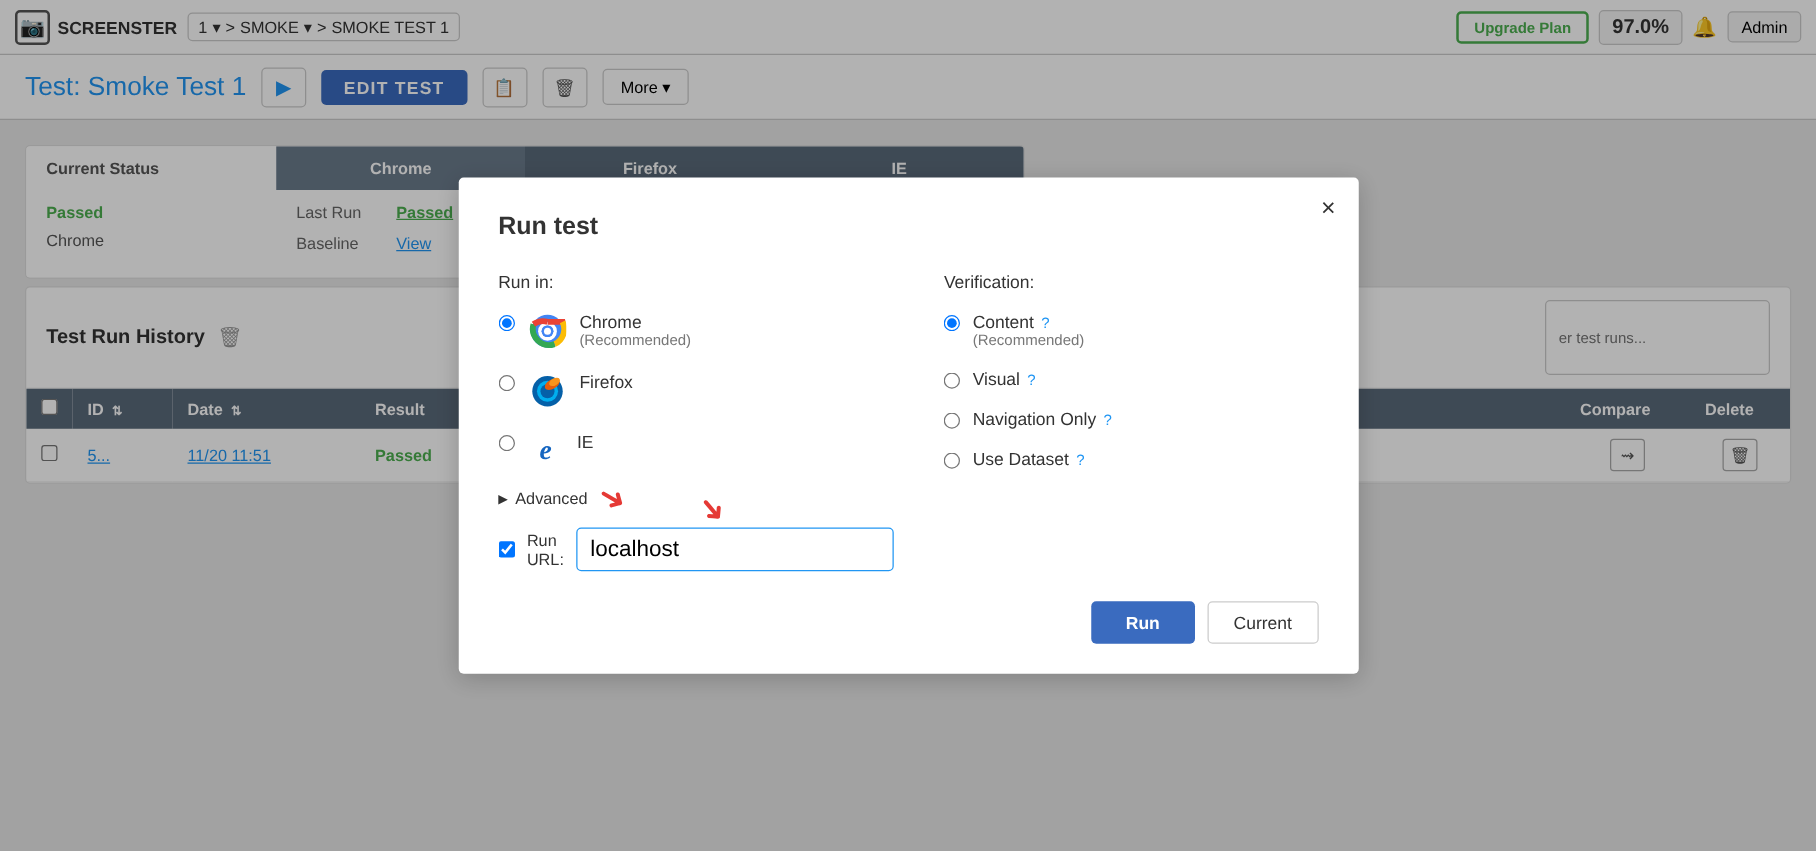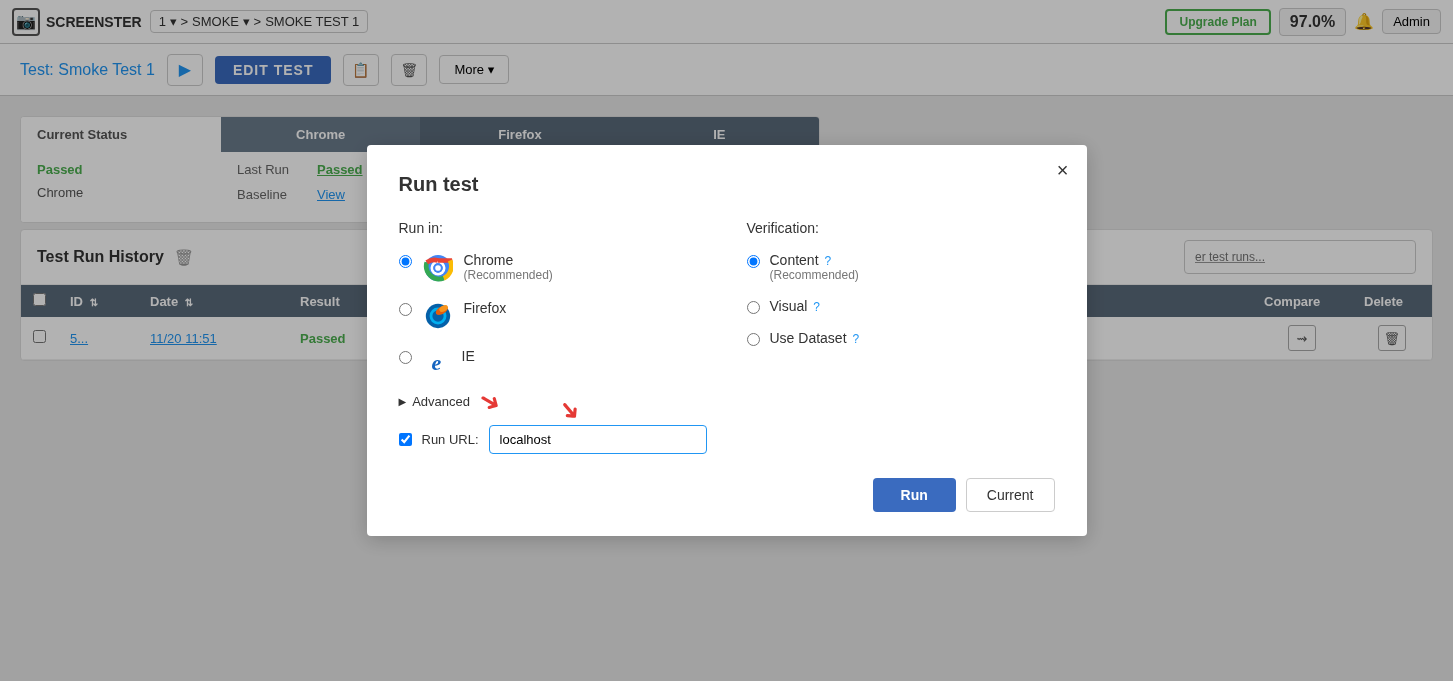--- a/index.html
+++ b/index.html
@@ -29,21 +29,21 @@
     
     .second-bar {
       background: #fff;
       border-bottom: 1px solid #ccc;
       height: 52px;
       display: flex;
       align-items: center;
       padding: 0 20px;
       gap: 12px;
     }
-    .test-title { font-size: 16px; color: #333; }
+    .test-title { font-size: 21px; color: #333; }
     .test-title span { color: #2196f3; }
     .btn-play { background: #fff; border: 1px solid #ccc; border-radius: 4px; width: 36px; height: 32px; display: flex; align-items: center; justify-content: center; cursor: pointer; color: #2196f3; font-size: 16px; }
     .btn-edit { background: #3a6bbf; color: #fff; border: none; border-radius: 4px; padding: 6px 18px; font-size: 14px; font-weight: bold; cursor: pointer; letter-spacing: 1px; }
     .btn-icon { background: #fff; border: 1px solid #ccc; border-radius: 4px; width: 36px; height: 32px; display: flex; align-items: center; justify-content: center; cursor: pointer; font-size: 14px; color: #555; }
     .btn-more { background: #fff; border: 1px solid #ccc; border-radius: 4px; padding: 6px 14px; font-size: 13px; cursor: pointer; display: flex; align-items: center; gap: 4px; }
 
     
     .main-content { padding: 20px; display: flex; flex-direction: column; gap: 6px; }
 
     
@@ -64,21 +64,21 @@
     .status-row-label { width: 80px; color: #666; font-size: 13px; }
     .status-row-value { color: #4caf50; font-size: 13px; font-weight: bold; text-decoration: underline; cursor: pointer; }
     .status-row-view { color: #2196f3; font-size: 13px; text-decoration: underline; cursor: pointer; }
 
     
     .history-panel { background: #fff; border: 1px solid #ddd; border-radius: 4px; padding: 0; overflow: hidden; width: 100%; }
     .history-header { display: flex; align-items: center; padding: 10px 16px; gap: 10px; border-bottom: 1px solid #eee; }
     .history-title { font-size: 16px; font-weight: bold; color: #333; }
     .history-trash { color: #999; font-size: 16px; cursor: pointer; }
     .history-search-right { margin-left: auto; }
-    .history-search-input { border: 1px solid #ccc; border-radius: 4px; padding: 9px 10px; font-size: 12px; width: 232px; color: #999; text-decoration: underline; }
+    .history-search-input { border: 1px solid #ccc; border-radius: 4px; padding: 22px 10px; font-size: 12px; width: 180px; color: #999; }
 
     .history-table { width: 100%; border-collapse: collapse; }
     .history-table th { background: #5a6a7a; color: #fff; padding: 8px 12px; text-align: left; font-size: 13px; }
     .history-table th.sortable { cursor: pointer; }
     .history-table th .sort-icon { font-size: 10px; margin-left: 3px; }
     .history-table td { padding: 8px 12px; font-size: 13px; border-bottom: 1px solid #eee; }
     .history-table .link { color: #2196f3; text-decoration: underline; cursor: pointer; }
     .history-table .passed { color: #4caf50; font-weight: bold; }
     .col-checkbox { width: 30px; text-align: center; }
     .col-id { width: 80px; }
@@ -128,21 +128,21 @@
     .browser-icon { width: 32px; height: 32px; display: flex; align-items: center; justify-content: center; font-size: 24px; }
     .radio-label { font-size: 14px; color: #333; }
     .radio-sublabel { font-size: 12px; color: #777; }
 
     .advanced-toggle { display: flex; align-items: center; gap: 6px; margin-top: 8px; margin-bottom: 16px; cursor: pointer; color: #333; font-size: 13px; }
     .advanced-arrow { font-size: 10px; }
 
     .run-url-row { display: flex; align-items: center; gap: 10px; }
     .run-url-checkbox { cursor: pointer; }
     .run-url-label { font-size: 13px; color: #333; }
-    .run-url-input { flex: 1; border: 1px solid #2196f3; border-radius: 4px; padding: 6px 10px; font-size: 13px; outline: none; }
+    .run-url-input { flex: 1; border: 1px solid #2196f3; border-radius: 4px; padding: 6px 10px; font-size: 18px; outline: none; }
 
     .modal-footer { display: flex; justify-content: flex-end; gap: 10px; margin-top: 24px; }
     .btn-run { background: #3a6bbf; color: #fff; border: none; border-radius: 4px; padding: 8px 28px; font-size: 14px; font-weight: bold; cursor: pointer; }
     .btn-cancel { background: #fff; color: #333; border: 1px solid #ccc; border-radius: 4px; padding: 8px 20px; font-size: 14px; cursor: pointer; }
 
     
     .chrome-svg { width: 30px; height: 30px; }
     .firefox-svg { width: 30px; height: 30px; }
     .ie-svg { width: 30px; height: 30px; font-size: 20px; font-weight: bold; color: #1565c0; display: flex; align-items: center; justify-content: center; font-family: serif; }
 
@@ -340,20 +340,24 @@
             <div class="radio-label">Content <a class="help-link">?</a></div>
             <div class="radio-sublabel rec-text">(Recommended)</div>
           </div>
         </label>
 
         <label class="radio-option">
           <input type="radio" name="verification" style="">
           <div class="radio-label">Visual <a class="help-link">?</a></div>
         </label>
 
+        <label class="radio-option">
+          <input type="radio" name="verification" style="">
+          <div class="radio-label">Navigation Only <a class="help-link">?</a></div>
+        </label>
 
         <label class="radio-option">
           <input type="radio" name="verification" style="">
           <div class="radio-label">Use Dataset <a class="help-link">?</a></div>
         </label>
       </div>
     </div>
 
     <div class="modal-footer">
       <button class="btn-run">Run</button>

